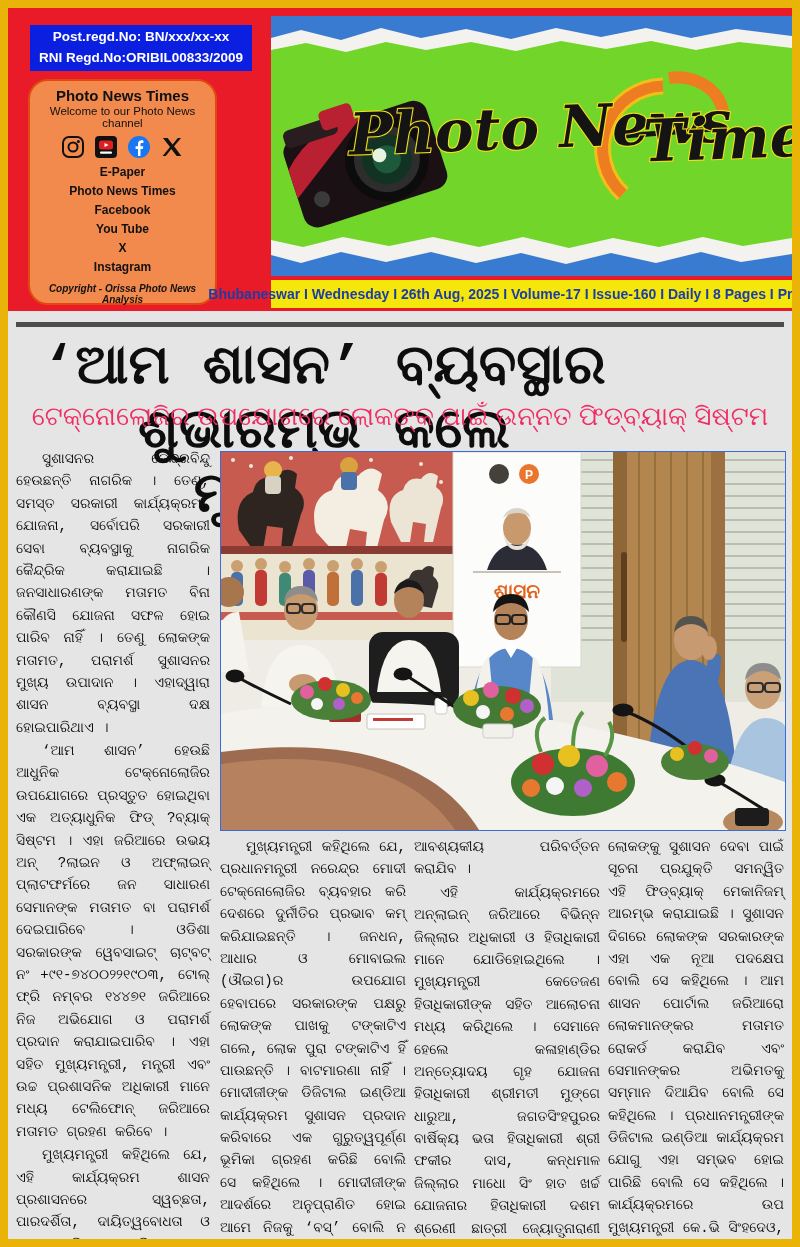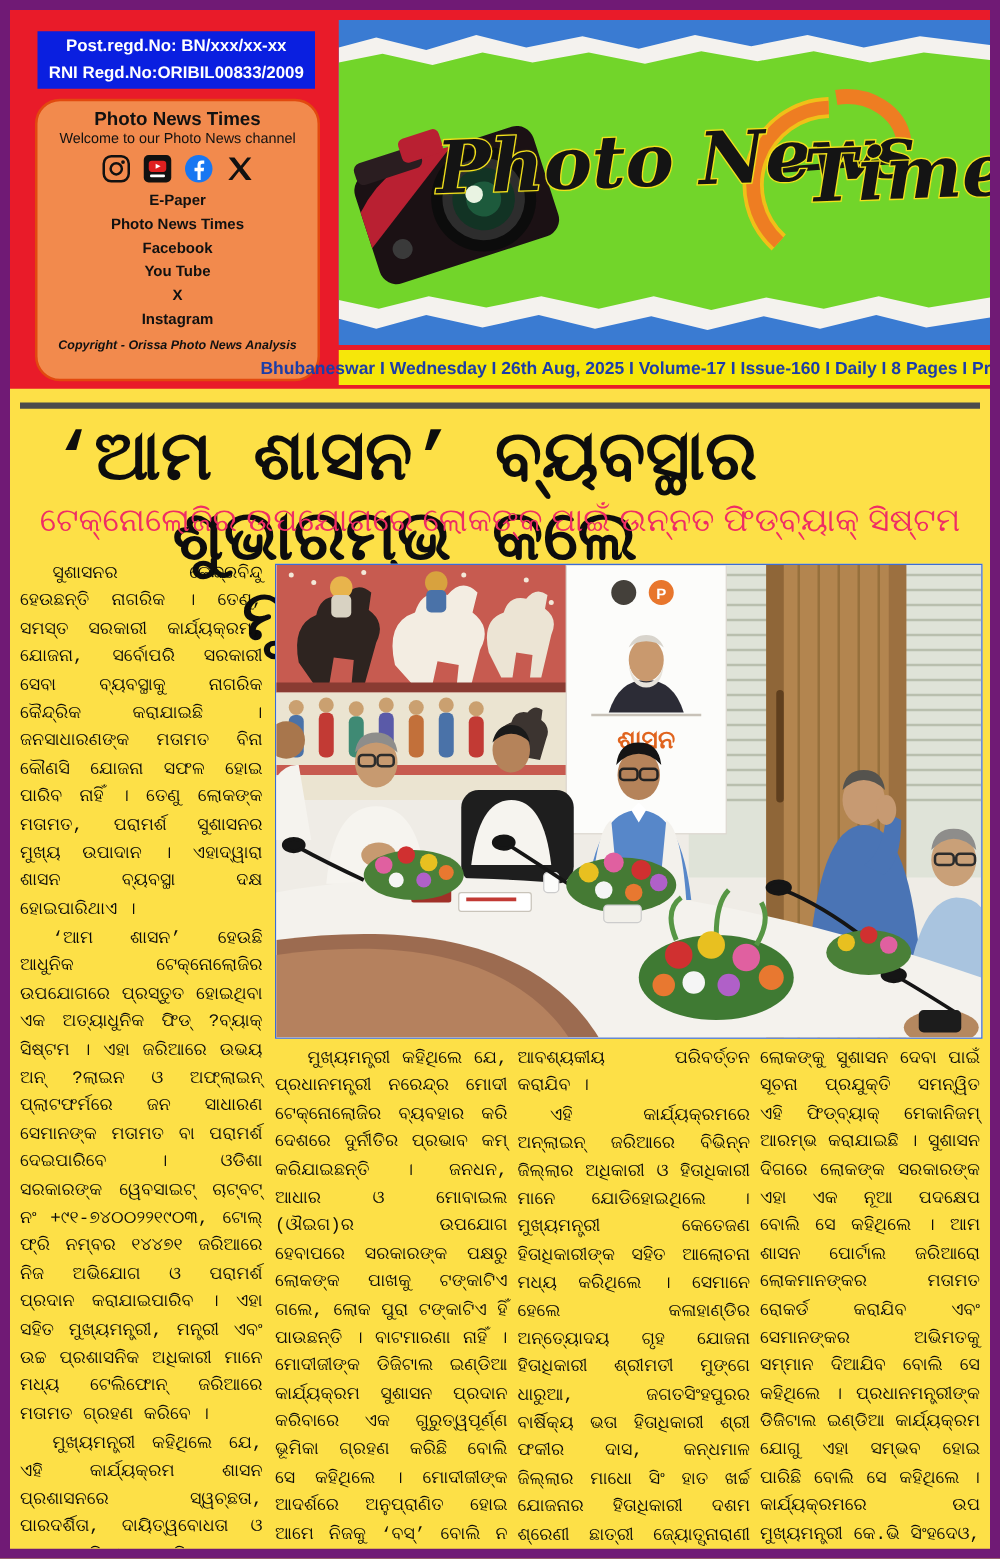--- a/index.html
+++ b/index.html
@@ -1,25 +1,25 @@
 <!DOCTYPE html>
 <html><head>
 <meta charset="utf-8">
 <style>
   html,body{margin:0;padding:0;background:#888;}
   .page{position:relative;width:800px;height:1247px;box-sizing:border-box;
-        border:8px solid #701a75;background:#fde047;overflow:hidden;
+        border:8px solid #eab308;background:#e5e5e5;overflow:hidden;
         font-family:"Liberation Sans",sans-serif;}
   
   .topsec{position:absolute;left:0;top:0;width:784px;height:303px;background:#e91b29;display:flex;}
   .left-panel{width:258px;height:100%;position:relative;}
   .regd-box{position:absolute;left:22px;top:17px;width:222px;height:46px;background:#0a1fe0;
             color:#fff;font-weight:bold;font-size:13.5px;text-align:center;line-height:1.55;
             display:flex;flex-direction:column;justify-content:center;}
-  .channel-box{position:absolute;left:20px;top:71px;width:228px;height:226px;background:#f28a4d;
+  .channel-box{position:absolute;left:20px;top:71px;width:189px;height:226px;background:#f28a4d;
                border:2px solid #e2490f;border-radius:20px;text-align:center;color:#111;
                padding-top:6px;box-sizing:border-box;}
   .ch-title{font-weight:bold;font-size:15px;}
   .ch-sub{font-size:11.5px;margin-top:1px;}
   .icons{display:flex;justify-content:center;gap:9px;margin:6px 0 4px 0;}
   .icons span{display:inline-block;width:24px;height:24px;}
   .ch-link{font-weight:bold;font-size:12px;line-height:1.58;cursor:pointer;}
   .ch-copy{font-weight:bold;font-size:10px;margin-top:6px;font-style:italic;}
   .right-panel{position:relative;width:526px;height:100%;margin-left:0;}
   .logo-area{position:absolute;left:5px;top:8px;width:521px;height:260px;background:#3a7bd2;}

